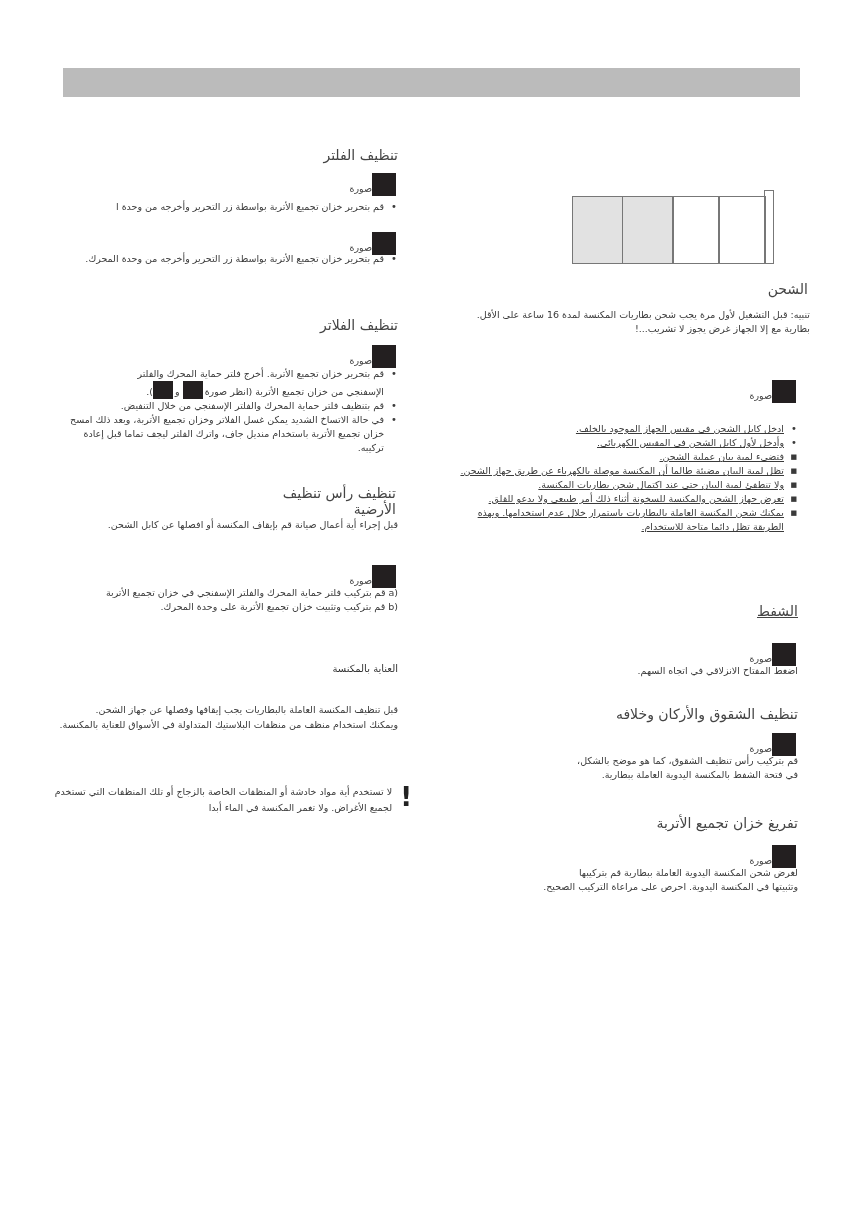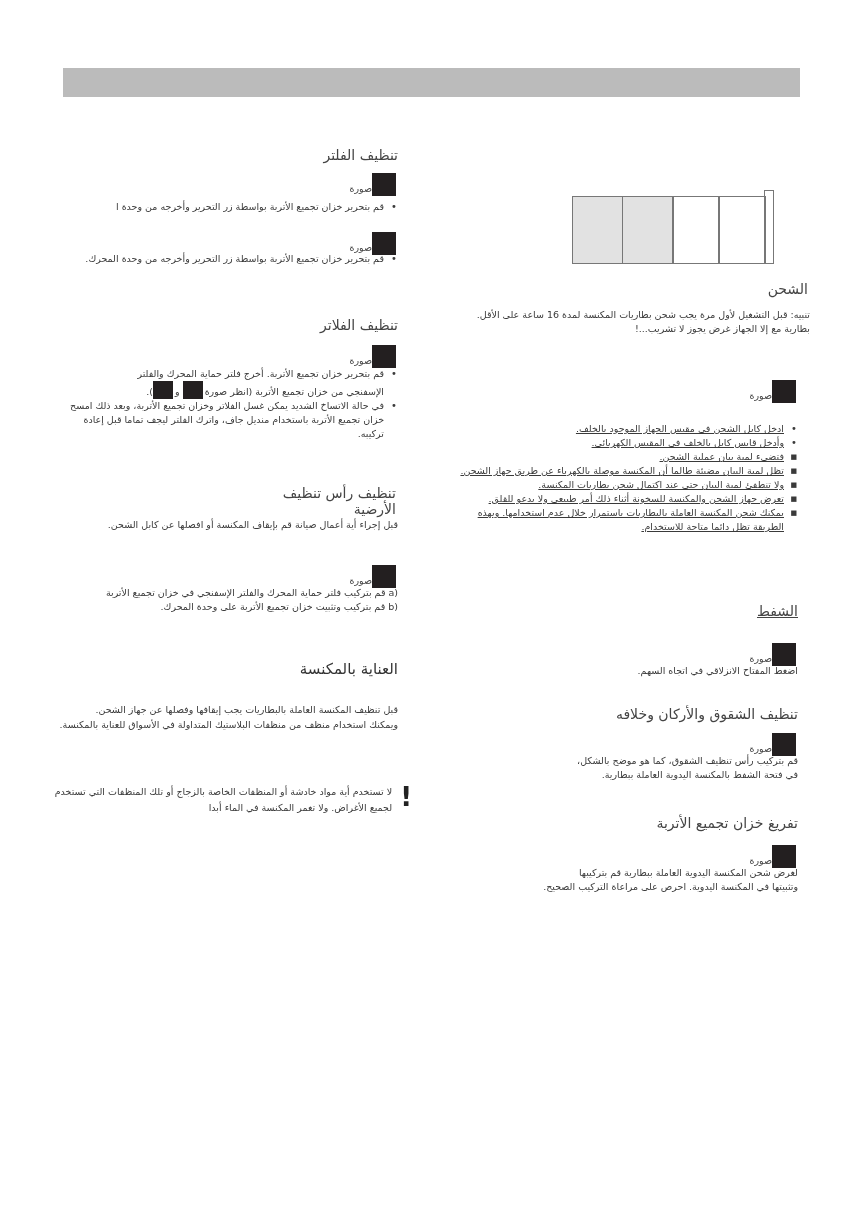--- a/index.html
+++ b/index.html
@@ -8,21 +8,21 @@
   .header-bar { position: absolute; left: 63px; top: 68px; width: 737px; height: 29px; background: #bbbbbb; }
   .blk { position: absolute; direction: rtl; text-align: right; font-size: 9.5px; line-height: 14px; color: #3a3a3a; }
   .h { font-size: 14px; color: #444; }
   .fig-label { font-size: 9.5px; color: #444; margin-top: 28px; }
   .figbox { display: inline-block; width: 24px; height: 23px; background: #231f20; vertical-align: bottom; margin-right: 2px; }
   .figbox.sm { width: 20px; height: 18px; }
   ul { margin: 0; padding: 0 14px 0 0; list-style: none; }
   li { position: relative; }
   li::before { content: "•"; position: absolute; right: -13px; top: 0; font-size: 10px; }
   li.sq::before { content: "■"; font-size: 7px; }
-  .big-title { font-size: 15px; color: #333; font-weight: normal; letter-spacing: 0.5px; }
+  .big-title { font-size: 10px; color: #333; font-weight: normal; letter-spacing: 0.5px; }
   .warn { display: flex; flex-direction: row; align-items: flex-start; gap: 8px; }
   .excl { font-size: 26px; font-weight: bold; color: #222; line-height: 26px; font-family: "DejaVu Sans", sans-serif; }
   .panels { position: absolute; left: 572px; top: 190px; width: 205px; height: 78px; }
   .p { position: absolute; top: 6px; height: 68px; border: 1.5px solid #777; box-sizing: border-box; }
   .p.g { background: #e2e2e2; }
 </style>
 </head>
 <body>
 
 <div class="header-bar"></div>
@@ -54,20 +54,21 @@
 </div>
 <div class="blk" style="left:300px;top:345px;width:98px;">
   <span class="figbox"></span><span class="fig-label">صورة</span>
 </div>
 <div class="blk" style="left:70px;top:367px;width:328px;">
   <ul>
     <li>
       <span>قم بتحرير خزان تجميع الأتربة. أخرج فلتر حماية المحرك والفلتر</span><br>
       <span>الإسفنجي من خزان تجميع الأتربة (انظر صورة</span><span class="figbox sm"></span> <span>و</span><span class="figbox sm"></span><span>).</span>
     </li>
+    <li>قم بتنظيف فلتر حماية المحرك والفلتر الإسفنجي من خلال التنفيض.</li>
     <li>في حالة الاتساخ الشديد يمكن غسل الفلاتر وخزان تجميع الأتربة، وبعد ذلك امسح خزان تجميع الأتربة باستخدام منديل جاف، واترك الفلتر ليجف تماما قبل إعادة تركيبه.</li>
   </ul>
 </div>
 
 <div class="blk" style="left:248px;top:486px;width:148px;">
   <span class="h">تنظيف رأس تنظيف الأرضية</span>
 </div>
 <div class="blk" style="left:40px;top:518px;width:358px;">
   <span>قبل إجراء أية أعمال صيانة قم بإيقاف المكنسة أو افصلها عن كابل الشحن.</span>
 </div>
@@ -109,21 +110,21 @@
   <div>تنبيه: قبل التشغيل لأول مرة يجب شحن بطاريات المكنسة لمدة 16 ساعة على الأقل.</div>
   <div>بطارية مع إلا الجهاز غرض يجوز لا تشريب...!</div>
 </div>
 
 <div class="blk" style="left:700px;top:380px;width:98px;">
   <span class="figbox"></span><span class="fig-label">صورة</span>
 </div>
 <div class="blk" style="left:455px;top:422px;width:343px;text-decoration:underline;">
   <ul>
     <li>ادخل كابل الشحن في مقبس الجهاز الموجود بالخلف.</li>
-    <li>وأدخل قابس كابل بالخلف في المقبس الكهربائي.</li>
+    <li>وأدخل لأول كابل الشحن في المقبس الكهربائي.</li>
     <li class="sq">فتضيء لمبة بيان عملية الشحن.</li>
     <li class="sq">تظل لمبة البيان مضيئة طالما أن المكنسة موصلة بالكهرباء عن طريق جهاز الشحن.</li>
     <li class="sq">ولا تنطفئ لمبة البيان حتى عند اكتمال شحن بطاريات المكنسة.</li>
     <li class="sq">تعرض جهاز الشحن والمكنسة للسخونة أثناء ذلك أمر طبيعي ولا يدعو للقلق.</li>
     <li class="sq">يمكنك شحن المكنسة العاملة بالبطاريات باستمرار خلال عدم استخدامها. وبهذه الطريقة تظل دائما متاحة للاستخدام.</li>
   </ul>
 </div>
 
 <div class="blk" style="left:700px;top:604px;width:98px;">
   <span class="h" style="text-decoration:underline;">الشفط</span>

